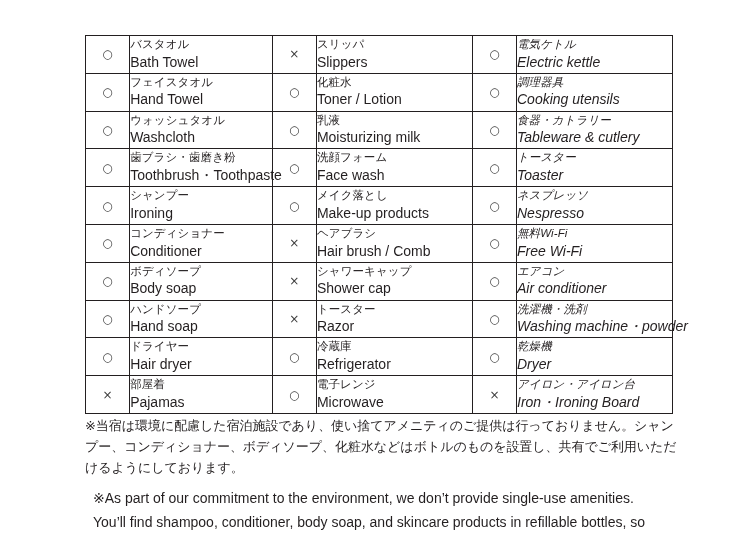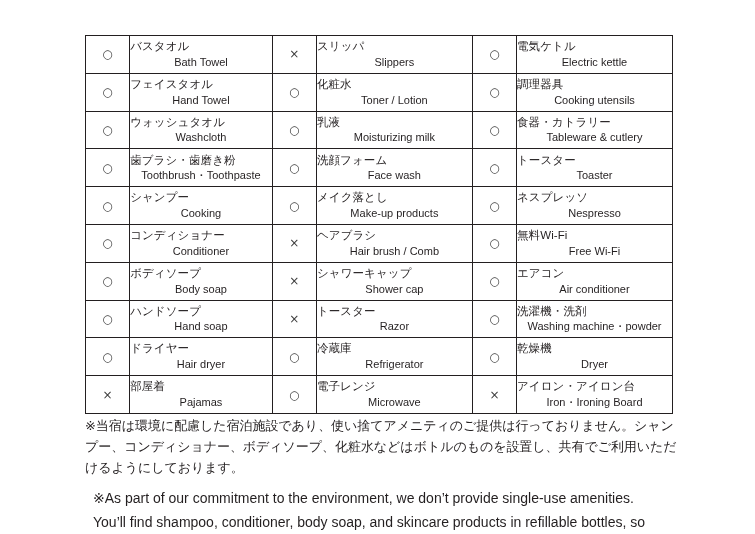--- a/index.html
+++ b/index.html
@@ -34,21 +34,21 @@
     height: 37.8px;
     vertical-align: middle;
     box-sizing: border-box;
   }
   .col-mark {
     width: 43px;
     text-align: center;
   }
   .col-label-a { width: 139px; }
   .col-label-b { width: 152px; }
-  .col-label-c { width: 152px; }
+  .col-label-c { width: 152px; font-style: italic; }
 
   .mark {
     display: block;
     font-size: 12px;
     line-height: 1;
     color: #3b3b3b;
     font-family: "DejaVu Sans", sans-serif;
     text-align: center;
   }
   .labelcell {
@@ -57,25 +57,24 @@
   .jp {
     display: block;
     font-size: 11.5px;
     line-height: 1.36;
     letter-spacing: 0.1px;
     color: #231f20;
     white-space: nowrap;
   }
   .en {
     display: block;
-    font-size: 11px;
+    font-size: 14px;
     line-height: 1.36;
     color: #231f20;
     white-space: nowrap;
-    text-align: center;
   }
 
   .notes {
     position: absolute;
     left: 85px;
     top: 415px;
     width: 600px;
   }
   .note-jp {
     font-size: 13px;
@@ -189,21 +188,21 @@
             <span class="jp">トースター</span>
             <span class="en">Toaster</span>
           </td>
         </tr>
         <tr>
           <td class="col-mark">
             <span class="mark">○</span>
           </td>
           <td class="labelcell col-label-a">
             <span class="jp">シャンプー</span>
-            <span class="en">Cooking</span>
+            <span class="en">Ironing</span>
           </td>
           <td class="col-mark">
             <span class="mark">○</span>
           </td>
           <td class="labelcell col-label-b">
             <span class="jp">メイク落とし</span>
             <span class="en">Make-up products</span>
           </td>
           <td class="col-mark">
             <span class="mark">○</span>

